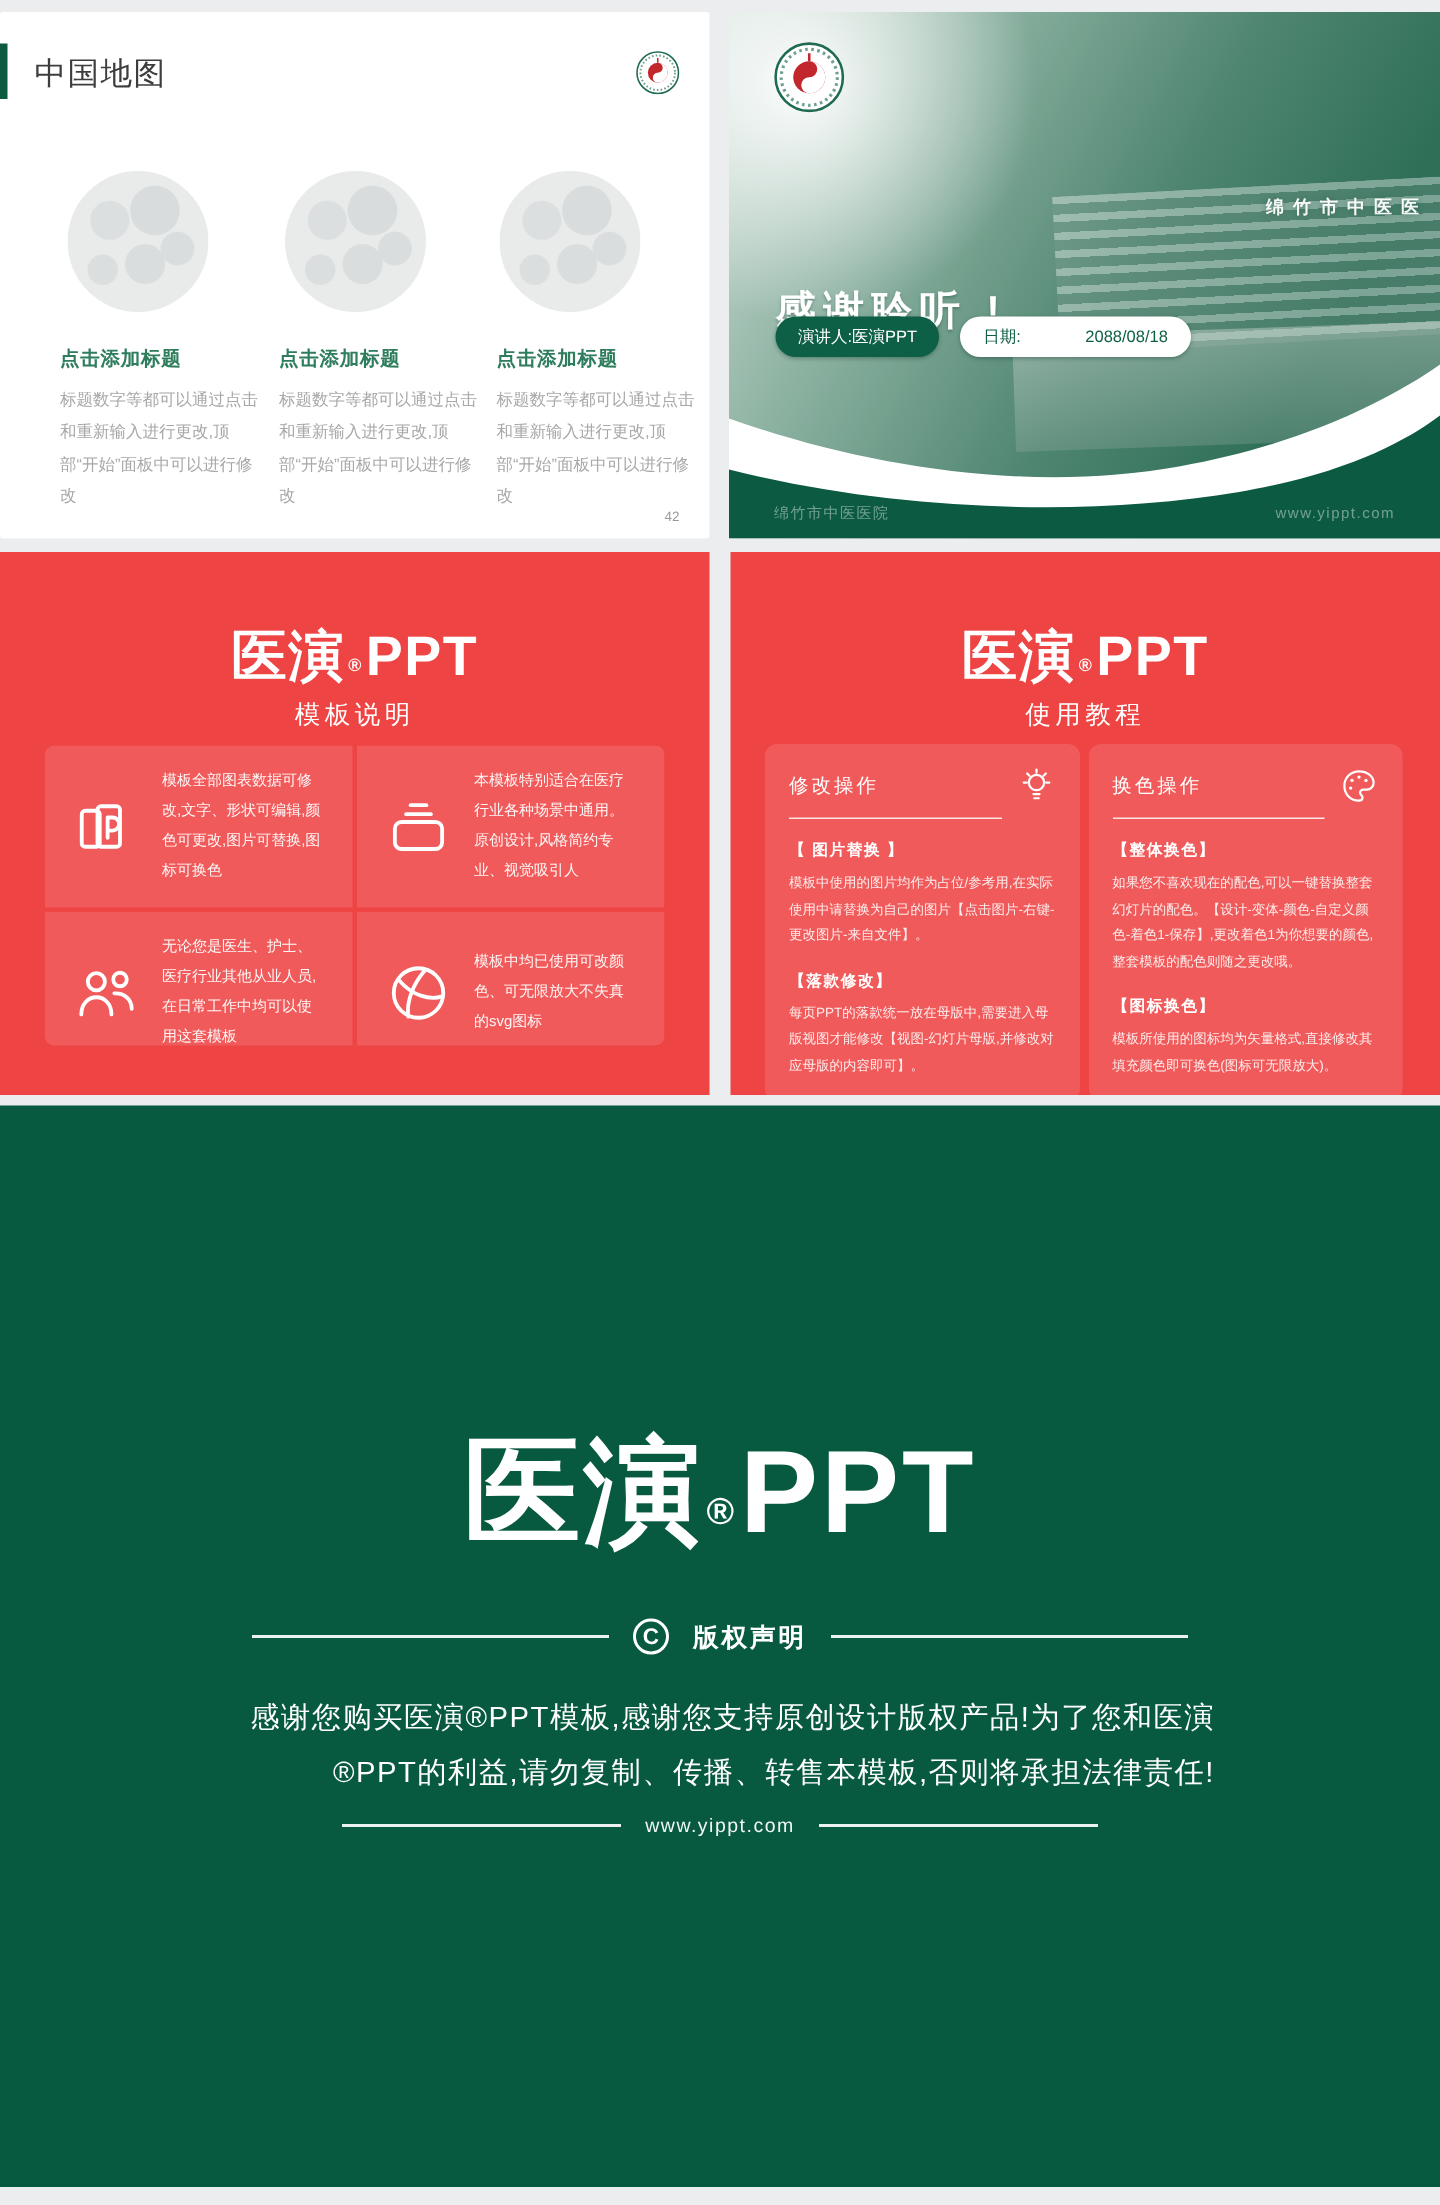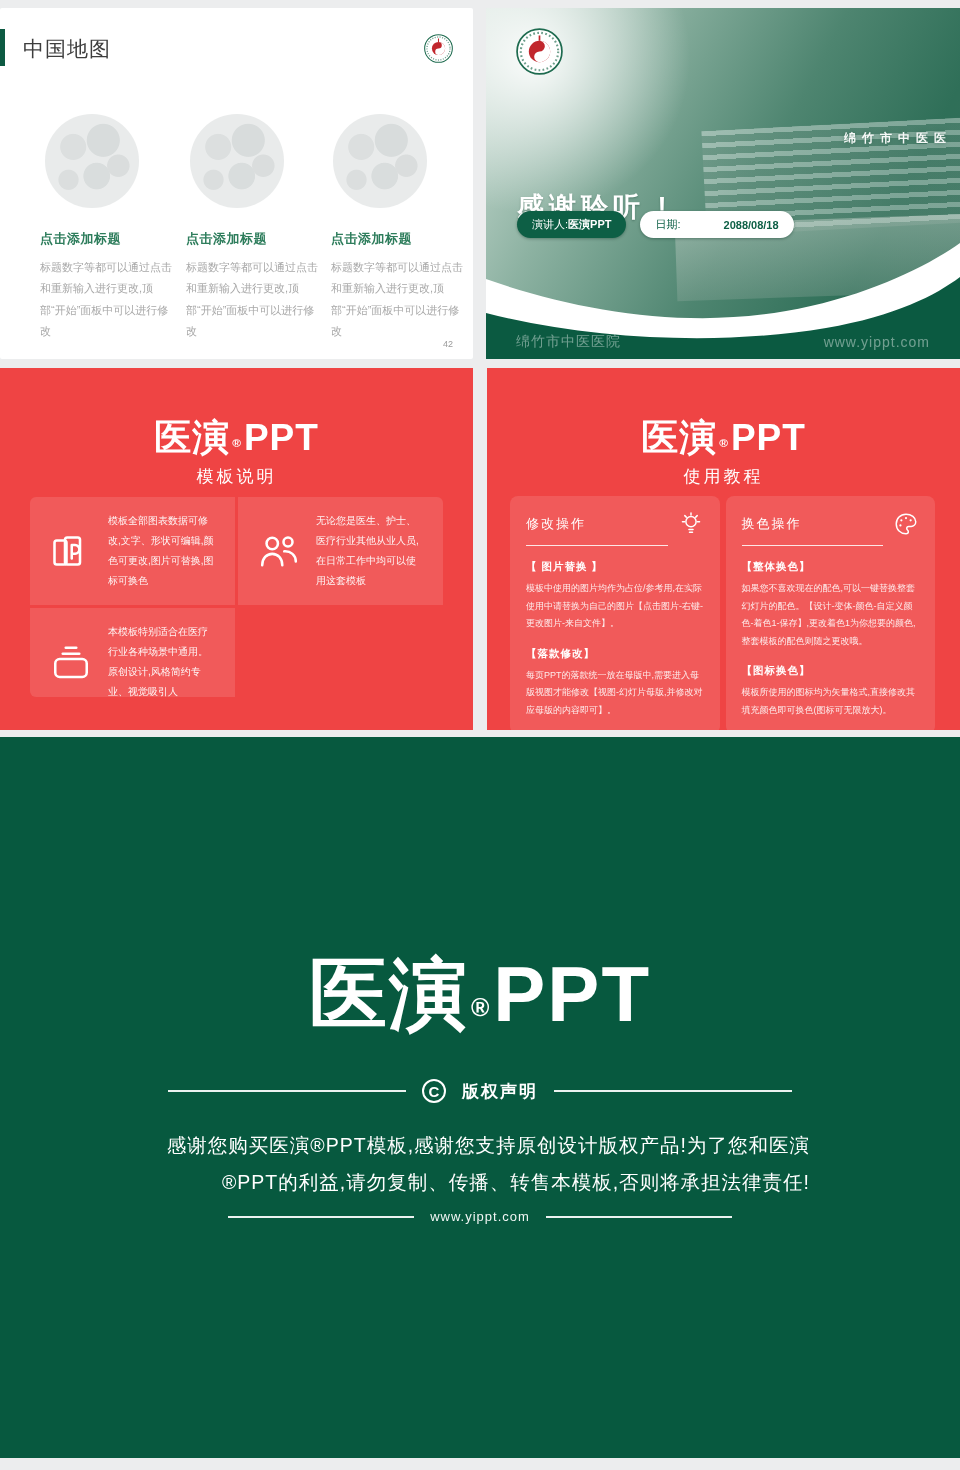--- a/index.html
+++ b/index.html
@@ -46,25 +46,25 @@
     background:linear-gradient(180deg, rgba(215,222,216,.9), rgba(160,180,170,.6)); transform:rotate(-2deg); }
   .building-sign { position:absolute; right:8px; top:122px; font-size:12px; font-weight:bold;
     color:rgba(255,255,255,.95); letter-spacing:6px; white-space:nowrap; text-shadow:0 0 4px rgba(40,90,70,.6); }
   #slide-thanks .emblem { left:30px; top:20px; width:47px; height:47px; }
   .ty-en { position:absolute; left:31px; top:106px; font-size:27px; font-weight:bold; color:#ffffff; letter-spacing:7px; text-shadow:0 1px 2px rgba(20,60,45,.35); }
   .ty-cn { position:absolute; left:31px; top:161px; font-size:27px; font-weight:bold; color:#ffffff; letter-spacing:5px; text-shadow:0 1px 2px rgba(20,60,45,.35);margin-top:20px; }
   .pill-row { position:absolute; left:31px; top:203px; display:flex; gap:14px; }
   .pill { height:27px; border-radius:14px; display:flex; align-items:center; padding:0 15px; font-size:11px; white-space:nowrap; }
   .pill.dark { background:#0d5f45; color:#ffffff; box-shadow:0 1px 3px rgba(0,40,25,.35); }
   .pill.light { background:#ffffff; color:#0d5f45; box-shadow:0 1px 3px rgba(0,40,25,.35);gap:43px; }
-  .pill .b { font-weight:bold; }
+  .pill .b { font-weight:normal; }
   .wave-wrap { position:absolute; left:0; bottom:0; width:100%; height:122px; }
   .wave-wrap svg { display:block; width:100%; height:100%; }
   .ty-footer { position:absolute; left:0; bottom:0; width:100%; height:34px; display:flex; justify-content:space-between; align-items:center; padding:0 30px; }
-  .ty-footer span { font-size:14px; color:rgba(255,255,255,.42); letter-spacing:1px; }
+  .ty-footer span { font-size:10px; color:rgba(255,255,255,.42); letter-spacing:1px; }
 
   
   .brand { text-align:center; color:#fff; font-weight:800; letter-spacing:1px; }
   .brand .reg { font-size:.32em; vertical-align:18%; font-weight:bold; padding:0 2px; }
   .subtitle { text-align:center; color:#fff; letter-spacing:3px; }
 
   
   #slide-about { left:0; top:368px; width:473px; height:362px; }
   #slide-about .brand, #slide-tutorial .brand { position:absolute; left:0; width:100%; top:45px; font-size:37px; }
   #slide-about .subtitle, #slide-tutorial .subtitle { position:absolute; left:0; width:100%; top:97px; font-size:17px; }
@@ -196,37 +196,47 @@
             <rect x="3" y="7" width="8" height="16" rx="1.5"></rect>
             <rect x="10" y="5" width="10" height="18" rx="1.5"></rect>
             <path d="M14.5 19 v-9 h2.2 a2.9 2.9 0 1 1 0 5.8 h-2.2"></path>
           </svg>
         </span>
         <p>模板全部图表数据可修改,文字、形状可编辑,颜色可更改,图片可替换,图标可换色</p>
       </div>
       <div class="feature-cell">
         <span class="ficon">
           <svg viewBox="0 0 28 28" fill="none" stroke="#fff" stroke-width="1.7" stroke-linecap="round" stroke-linejoin="round">
+            <rect x="3.5" y="12" width="21" height="12" rx="3"></rect>
+            <path d="M8.5 8.5 h11"></path>
+            <path d="M10.5 4.5 h7"></path>
+          </svg>
+        </span>
+        <p>本模板特别适合在医疗行业各种场景中通用。原创设计,风格简约专业、视觉吸引人</p>
+      </div>
+      <div class="feature-cell">
+        <span class="ficon">
+          <svg viewBox="0 0 28 28" fill="none" stroke="#fff" stroke-width="1.7" stroke-linecap="round" stroke-linejoin="round">
             <circle cx="9.5" cy="9" r="3.8"></circle>
             <path d="M2.8 23.5 c0-4.6 3-7.6 6.7-7.6 s6.7 3 6.7 7.6"></path>
             <circle cx="20" cy="8" r="3"></circle>
             <path d="M17.5 14.2 c4.3-.3 7.7 2.6 7.7 6.8"></path>
           </svg>
         </span>
         <p>无论您是医生、护士、医疗行业其他从业人员,在日常工作中均可以使用这套模板</p>
       </div>
       <div class="feature-cell">
         <span class="ficon">
           <svg viewBox="0 0 28 28" fill="none" stroke="#fff" stroke-width="1.7" stroke-linecap="round" stroke-linejoin="round">
-            <rect x="3.5" y="12" width="21" height="12" rx="3"></rect>
-            <path d="M8.5 8.5 h11"></path>
-            <path d="M10.5 4.5 h7"></path>
+            <circle cx="14" cy="14" r="11"></circle>
+            <path d="M5.5 8.5 C11 15 19 17.5 24.5 15.5"></path>
+            <path d="M17 3.8 C11.5 10 8.5 18 9.5 24.5"></path>
           </svg>
         </span>
-        <p>本模板特别适合在医疗行业各种场景中通用。原创设计,风格简约专业、视觉吸引人</p>
+        <p>模板中均已使用可改颜色、可无限放大不失真的svg图标</p>
       </div>
     </div>
   </div>
 
   <div class="slide green" id="slide-tutorial">
     <div class="brand"><span>医演</span><span class="reg">®</span><span>PPT</span></div>
     <div class="subtitle">使用教程</div>
 
     <div class="tut-panels">
       <div class="tut-panel">

